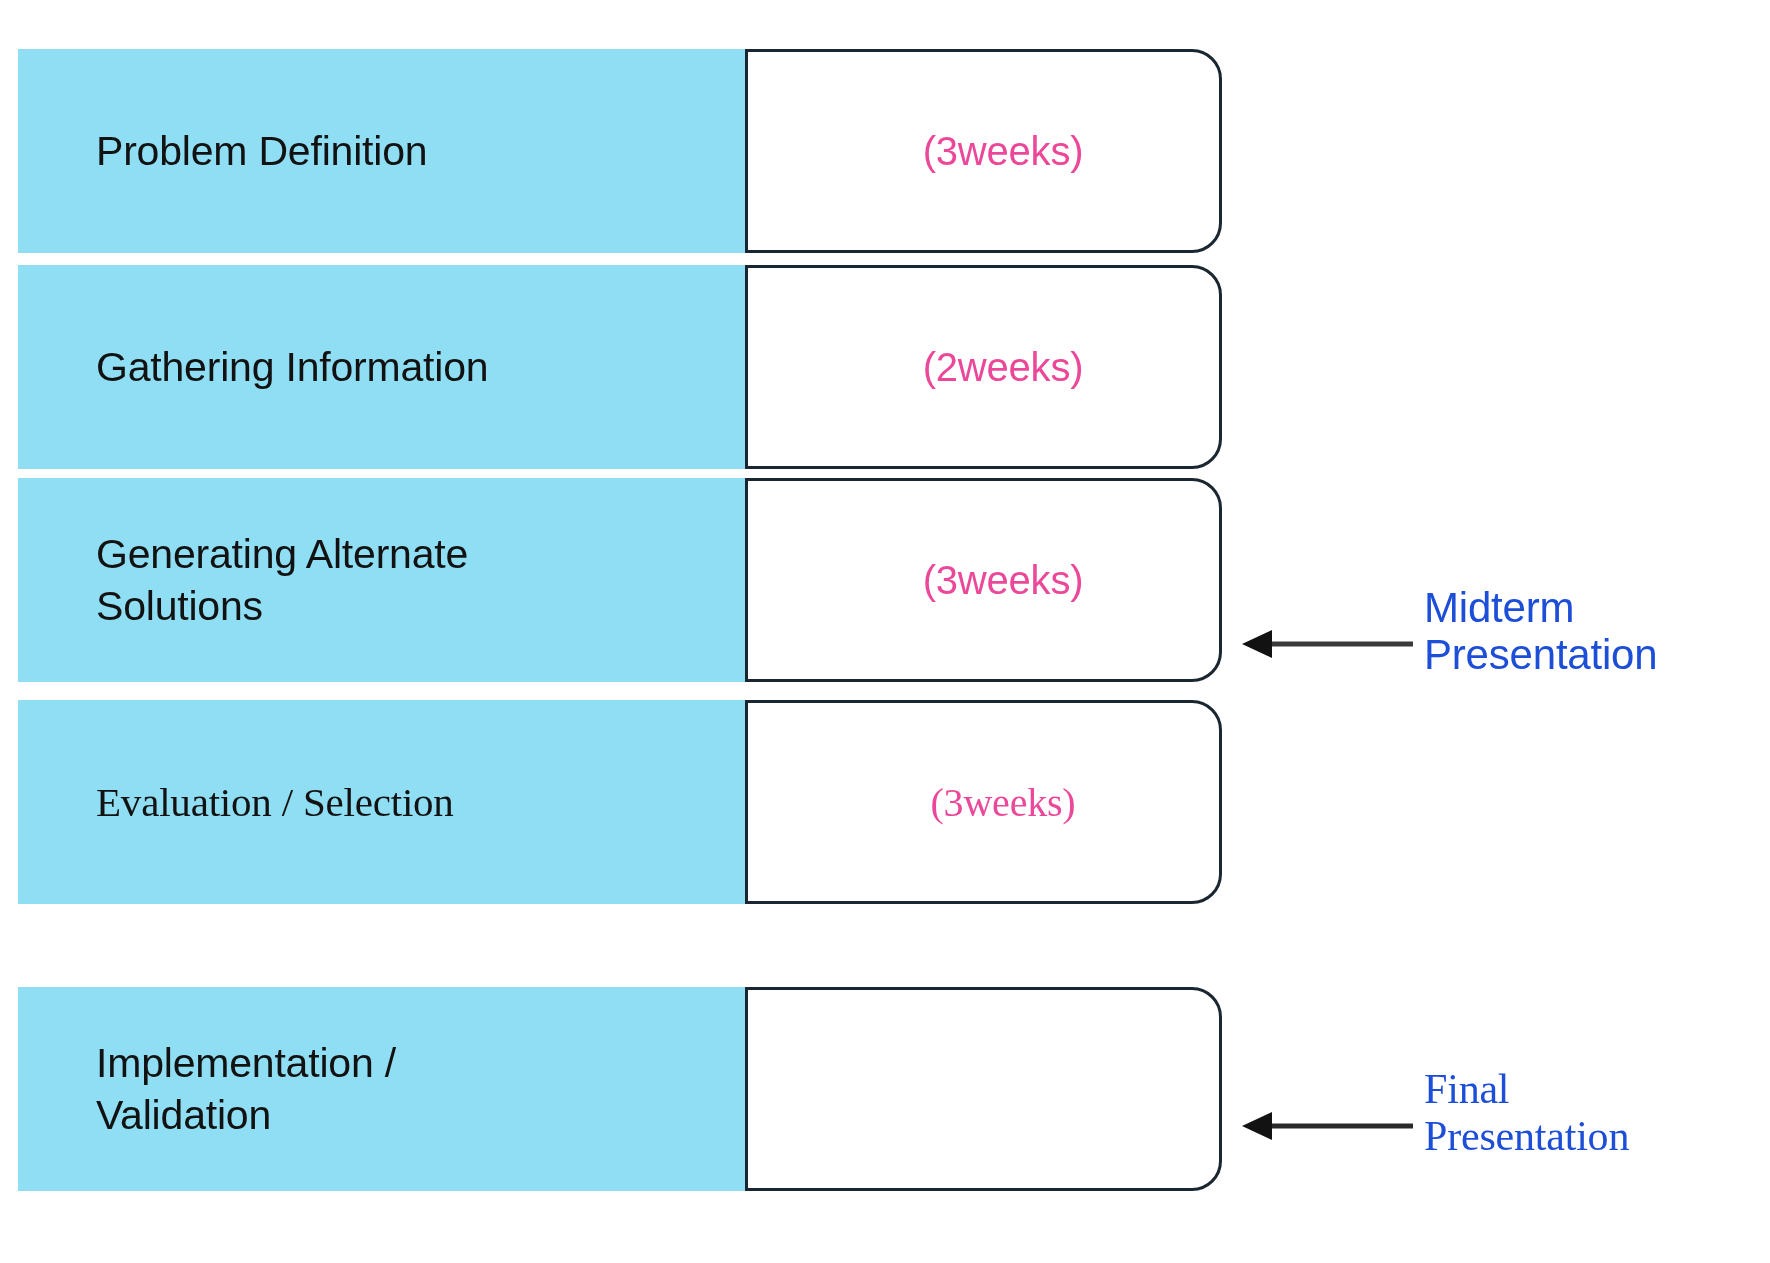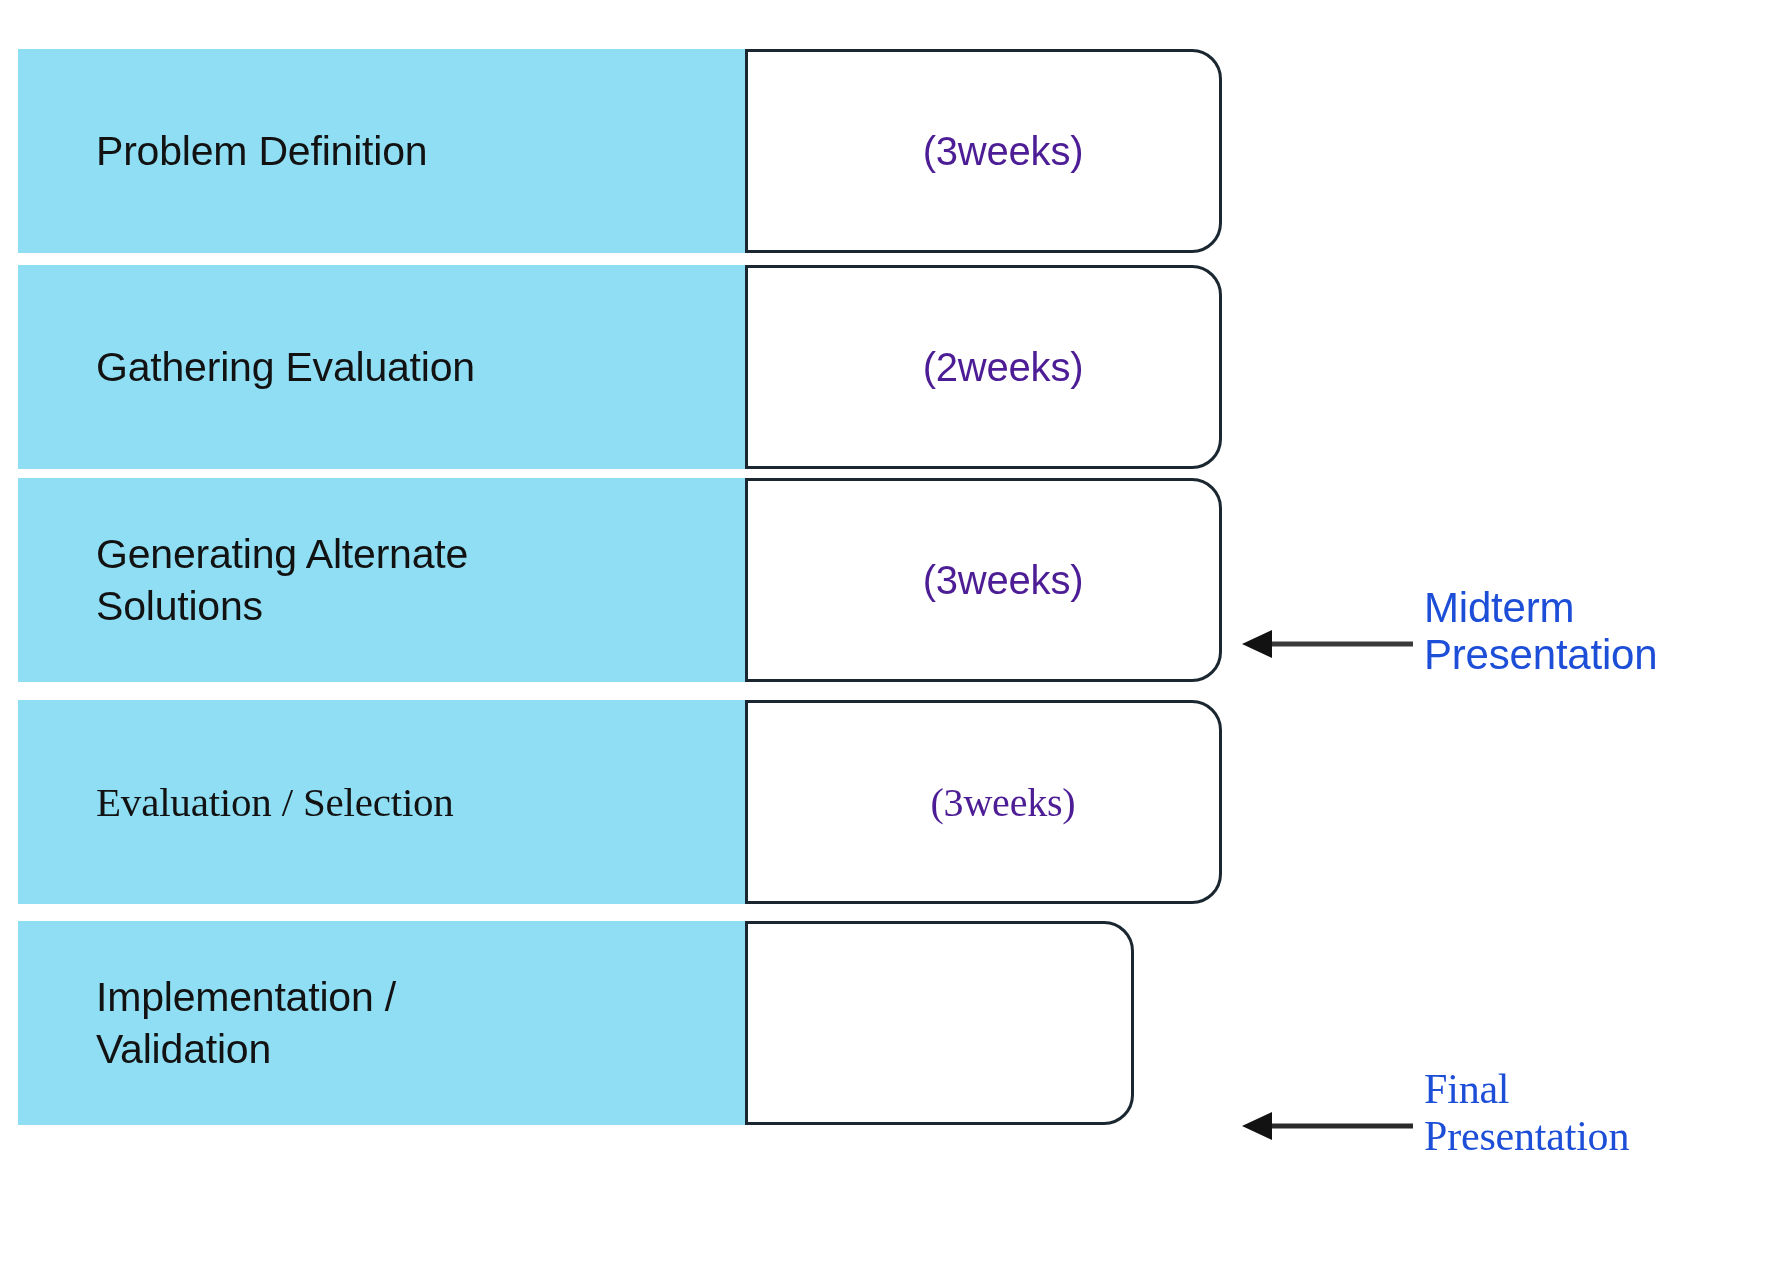--- a/index.html
+++ b/index.html
@@ -58,21 +58,21 @@
     white-space: pre-line;
   }
   .phase-duration {
     position: absolute;
     left: 748px;
     top: 50%;
     transform: translateY(-50%);
     width: 474px;
     text-align: center;
     font-size: 40px;
-    color: #4c1d95;
+    color: #ec4899;
     letter-spacing: -0.2px;
   }
 
   
   .milestone {
     position: absolute;
   }
   .milestone-arrow {
     position: absolute;
     left: 0;
@@ -95,40 +95,40 @@
   <div class="phase-row" style="left:18px; top:18px; width:1204px; height:204px;margin-top:31px;">
     <div class="phase-shell"></div>
     <div class="phase-fill" style="width:730px;"></div>
     <div class="phase-label">Problem Definition</div>
     <div class="phase-duration">(3weeks)</div>
   </div>
 
   <div class="phase-row" style="left:18px; top:265px; width:1204px; height:204px;">
     <div class="phase-shell"></div>
     <div class="phase-fill" style="width:730px;"></div>
-    <div class="phase-label">Gathering Evaluation</div>
+    <div class="phase-label">Gathering Information</div>
     <div class="phase-duration">(2weeks)</div>
   </div>
 
   <div class="phase-row" style="left:18px; top:478px; width:1204px; height:204px;padding-left:44px;">
     <div class="phase-shell"></div>
     <div class="phase-fill" style="width:730px;"></div>
     <div class="phase-label">Generating Alternate
 Solutions</div>
     <div class="phase-duration">(3weeks)</div>
   </div>
 
   <div class="phase-row" style="left:18px; top:700px; width:1204px; height:204px;font-family:Liberation Serif, serif;">
     <div class="phase-shell"></div>
     <div class="phase-fill" style="width:730px;"></div>
     <div class="phase-label">Evaluation / Selection</div>
     <div class="phase-duration">(3weeks)</div>
   </div>
 
-  <div class="phase-row" style="left:18px; top:921px; width:1116px; height:204px;">
+  <div class="phase-row" style="left:18px; top:987px; width:1204px; height:204px;">
     <div class="phase-shell"></div>
     <div class="phase-fill" style="width:730px;"></div>
     <div class="phase-label">Implementation /
 Validation</div>
   </div>
 
   <div class="milestone" style="left:1238px; top:600px; width:520px; height:140px;">
     <svg class="milestone-arrow" width="180" height="100" viewBox="0 0 180 100">
       <line x1="175" y1="44" x2="30" y2="44" stroke="#3a3a3a" stroke-width="5"></line>
       <polygon points="4,44 34,30 34,58" fill="#121212"></polygon>

